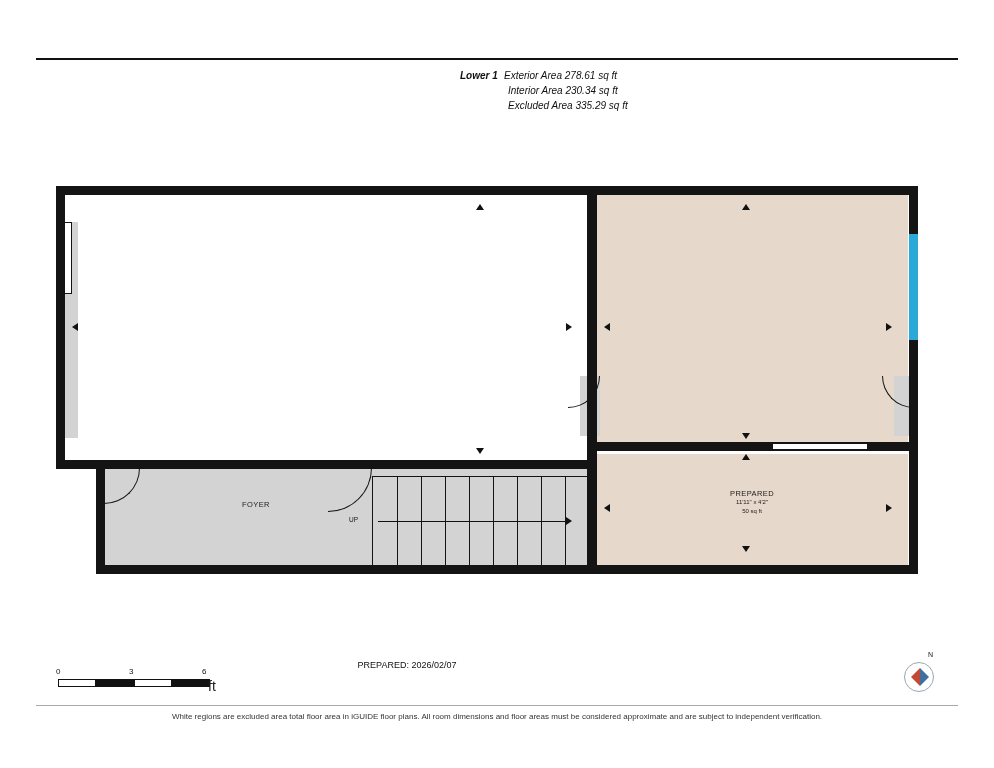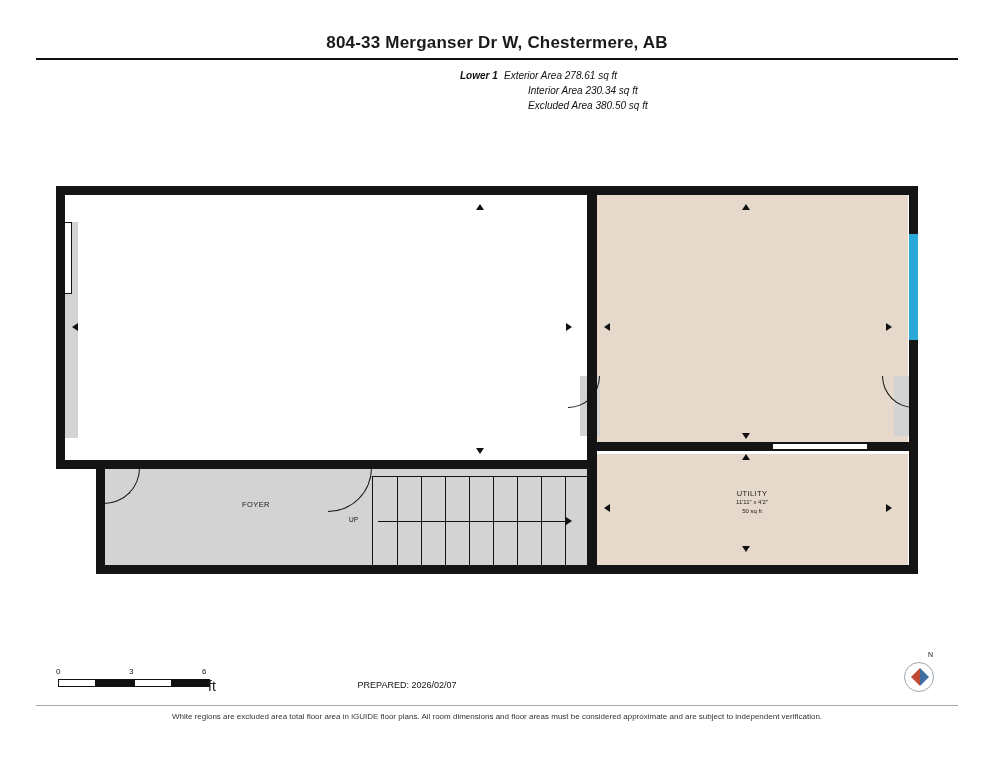--- a/index.html
+++ b/index.html
@@ -46,21 +46,21 @@
     line-height: 15px;
     color: #111;
     font-style: italic;
   }
   .summary .lvl {
     font-weight: bold;
     display: inline-block;
     width: 44px;
   }
   .summary .row2, .summary .row3 {
-    margin-left: 68px;
+    margin-left: 48px;
   }
 
   
   #plan {
     position: absolute;
     left: 56px; top: 186px;
     width: 862px;
     height: 392px;
   }
 
@@ -170,21 +170,21 @@
   }
   .sb-unit {
     position: absolute;
     left: 152px; top: 10px;
     font-size: 14px;
   }
 
   
   .prepared {
     position: absolute;
-    left: 0; top: 680px;
+    left: 0; top: 660px;
     width: 814px;
     text-align: center;
     font-size: 9px;
     color: #111;
   }
   .footer-rule {
     position: absolute;
     left: 36px; top: 705px;
     width: 922px;
     height: 1px;
@@ -234,29 +234,28 @@
     border-top: 9px solid transparent;
     border-bottom: 9px solid transparent;
     border-left: 9px solid #3f6fa0;
   }
 </style>
 </head>
 <body>
 
 <div id="page">
 
-  <div class="title">804-33 Merganser Dr W, Chestermere, AB</div>
   <div class="title-rule"></div>
 
   <div class="summary">
     <div>
       <span class="lvl">Lower 1</span><span>Exterior Area 278.61 sq ft</span>
     </div>
     <div class="row2">Interior Area 230.34 sq ft</div>
-    <div class="row3">Excluded Area 380.50 sq ft</div>
+    <div class="row3">Excluded Area 335.29 sq ft</div>
   </div>
 
   <div id="plan">
 
     <div class="fill fill-white" style="left:8px; top:8px; width:524px; height:274px;"></div>
 
     <div class="fill fill-grey" style="left:8px; top:36px; width:14px; height:216px;"></div>
 
     <div class="fill fill-beige" style="left:540px; top:8px; width:312px; height:248px;"></div>
 
@@ -324,21 +323,21 @@
     <div class="arw arw-d" style="left:686px; top:247px;"></div>
     <div class="arw arw-u" style="left:686px; top:268px;"></div>
     <div class="arw arw-l" style="left:548px; top:318px;"></div>
     <div class="arw arw-r" style="left:830px; top:318px;"></div>
     <div class="arw arw-d" style="left:686px; top:360px;"></div>
 
     <div class="room-label" style="left:250px; top:314px;"></div>
 
 
     <div class="room-label" style="left:636px; top:303px; width:120px;">
-      <div class="nm">UTILITY</div>
+      <div class="nm">PREPARED</div>
       <div class="dim">11'11" x 4'2"</div>
       <div class="area">50 sq ft</div>
     </div>
 
     <div class="room-label" style="left:140px; top:314px; width:120px;">
       <div class="nm">FOYER</div>
     </div>
 
   </div>
 

